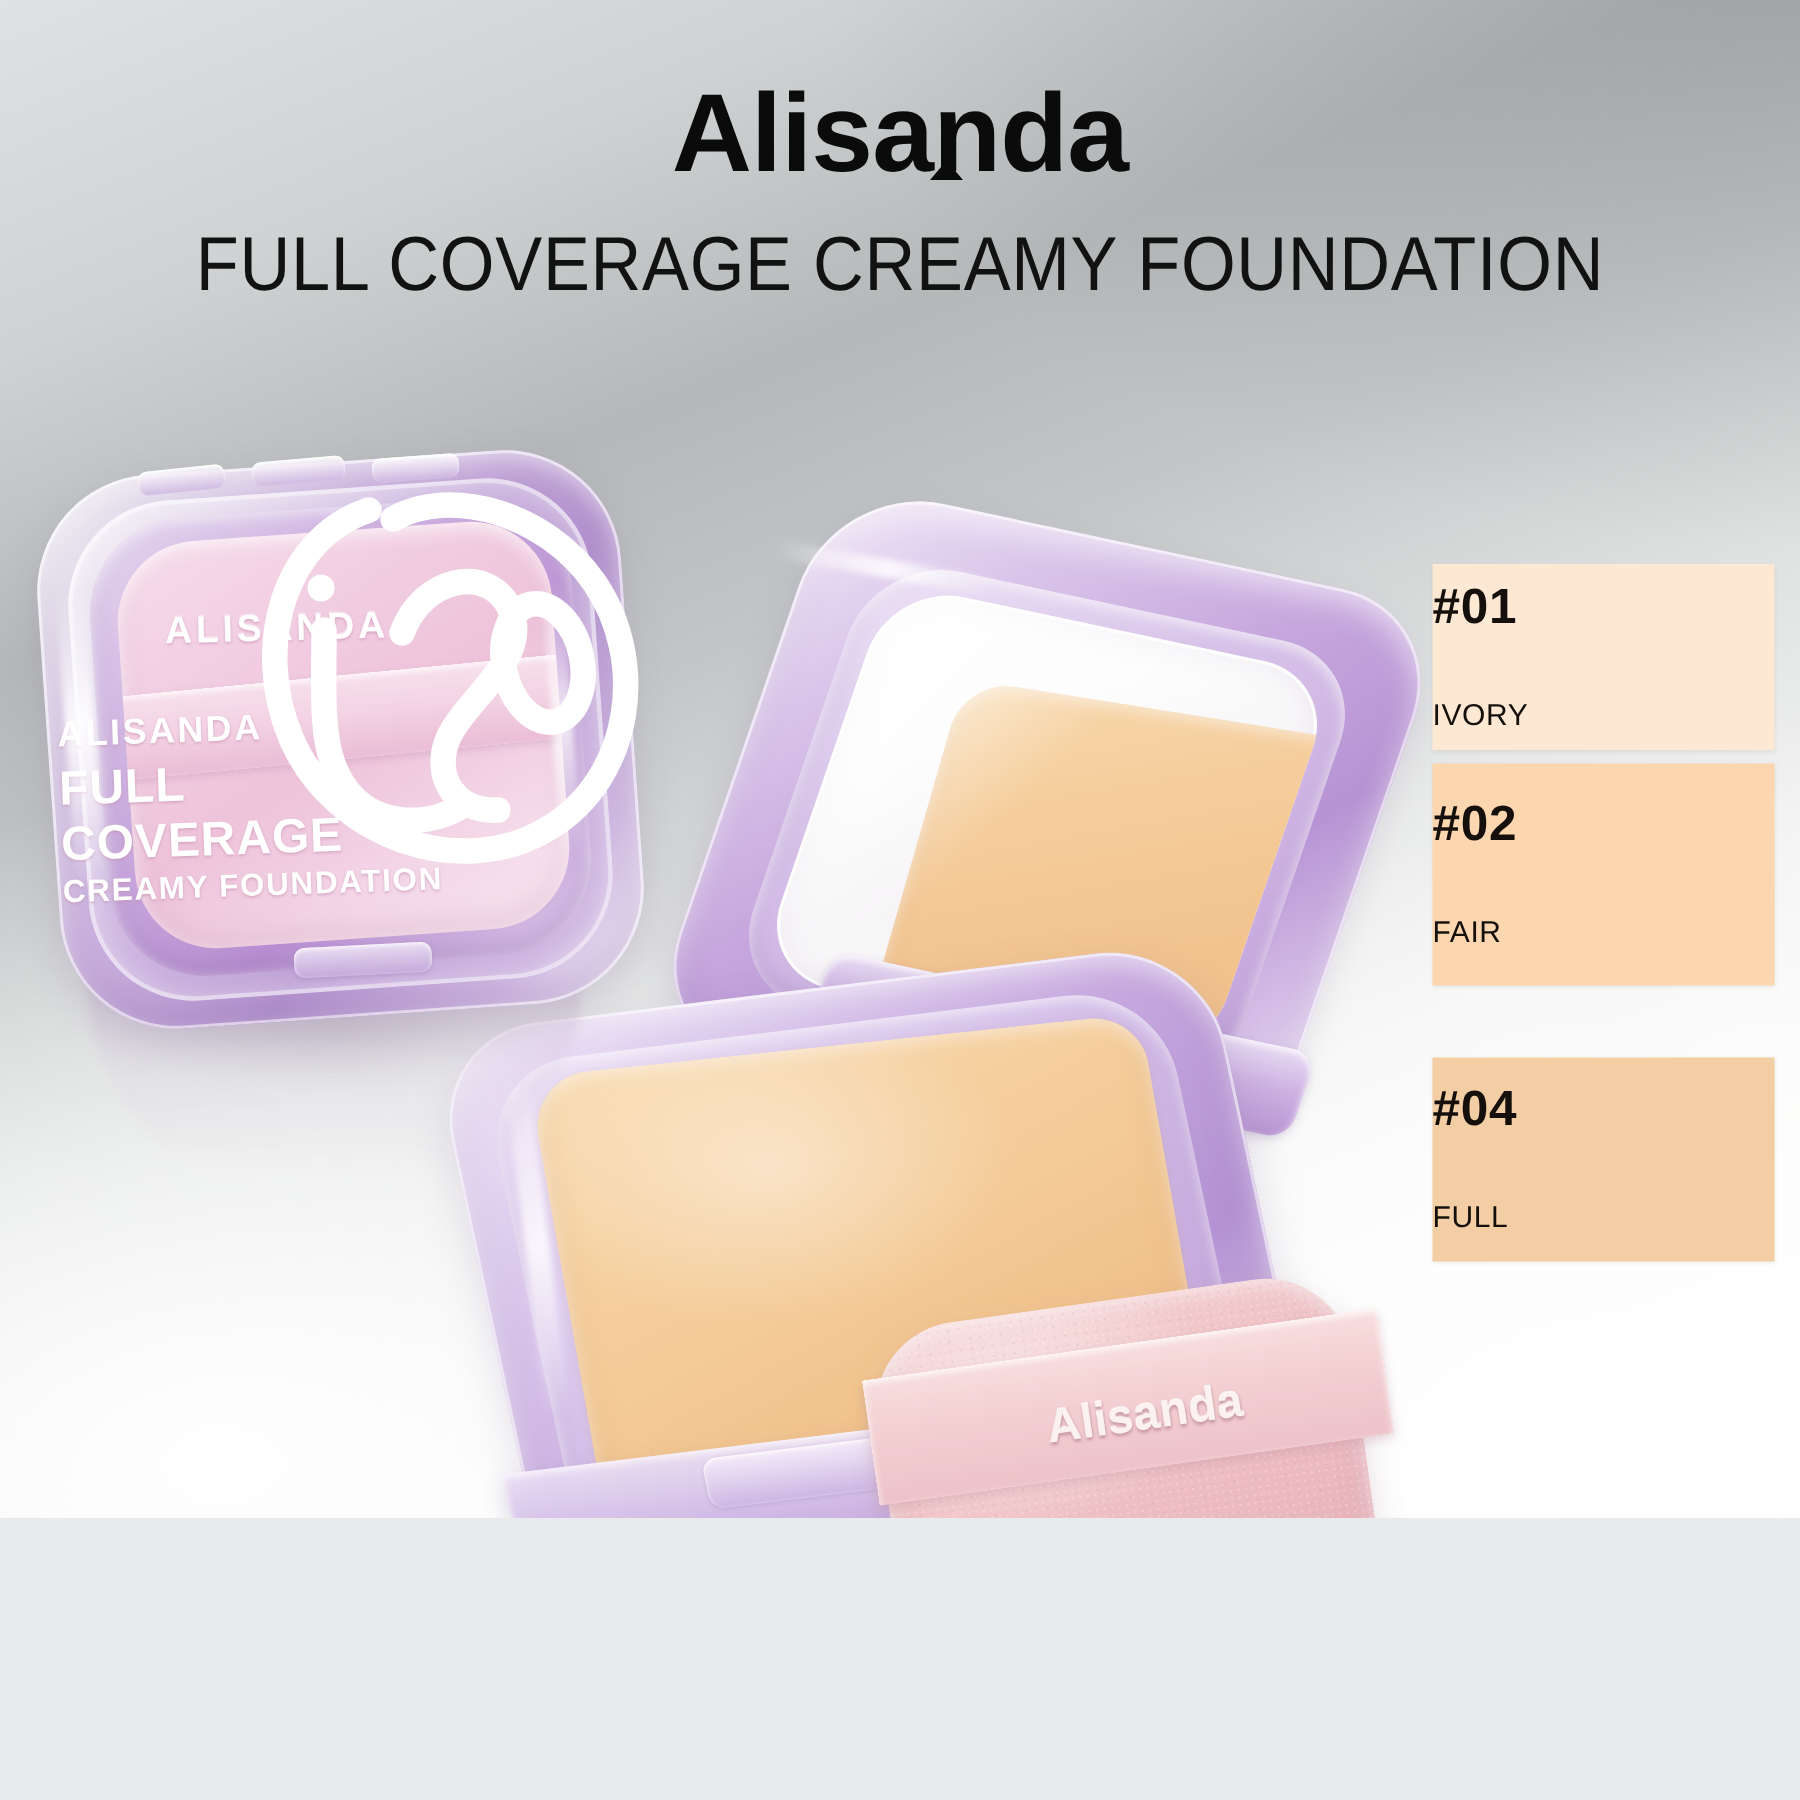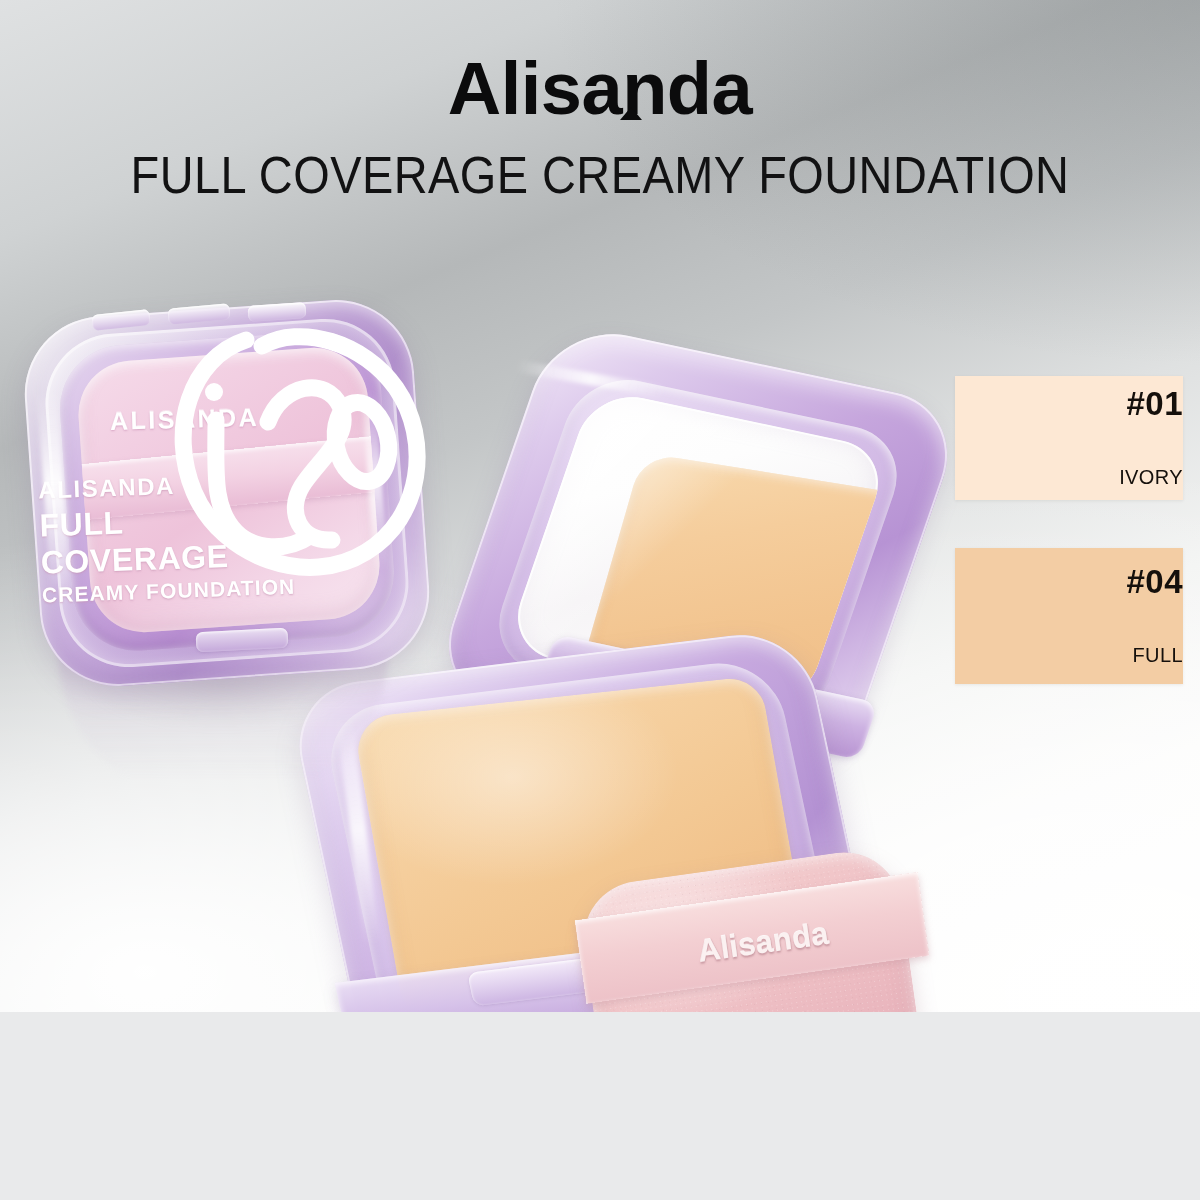--- a/index.html
+++ b/index.html
@@ -57,21 +57,21 @@
     font-size:51px; font-weight:400; color:#121213;
     letter-spacing:0.5px; line-height:1;
     transform:scaleX(0.92); transform-origin:center;
     font-family:"Liberation Sans", sans-serif;
   }
 
   
   .swatches { position:absolute; left:955px; top:376px; width:228px; z-index:6; }
   .swatch {
     position:relative; width:228px; margin-bottom:9px;
-    display:flex; flex-direction:column; align-items:flex-end; justify-content:center;
+    display:flex; flex-direction:column; align-items:flex-start; justify-content:center;
     color:#15100c;
     box-shadow:0 1px 3px rgba(90,80,70,0.10);
     gap:44px;
   }
   .swatch .code { font-size:33px; font-weight:700; line-height:1.06; letter-spacing:0.5px; }
   .swatch .name { font-size:20px; font-weight:400; line-height:1.18; letter-spacing:0.4px; }
   .sw-0 { height:124px; }
   .sw-1 { height:148px; }
   .sw-2 { height:128px; }
   .sw-3 { height:136px; }
@@ -419,20 +419,24 @@
     <div class="puff-band-text">Alisanda</div>
   </div>
 
   <div class="swatches">
 
     <div class="swatch sw-0" style="background: rgb(253, 232, 212);">
       <div class="code">#01</div>
       <div class="name">IVORY</div>
     </div>
 
+    <div class="swatch sw-1" style="background: rgb(251, 214, 174);">
+      <div class="code">#02</div>
+      <div class="name">FAIR</div>
+    </div>
 
 
     <div class="swatch sw-3" style="background: rgb(243, 205, 164); margin-top: 48px;">
       <div class="code">#04</div>
       <div class="name">FULL</div>
     </div>
 
   </div>
 
 </div>

